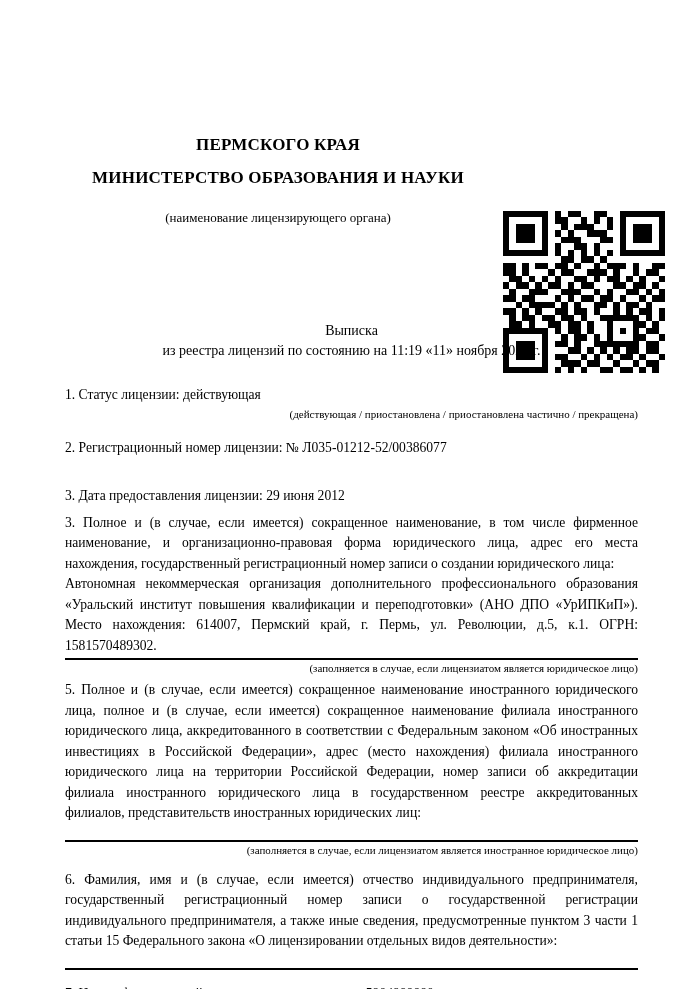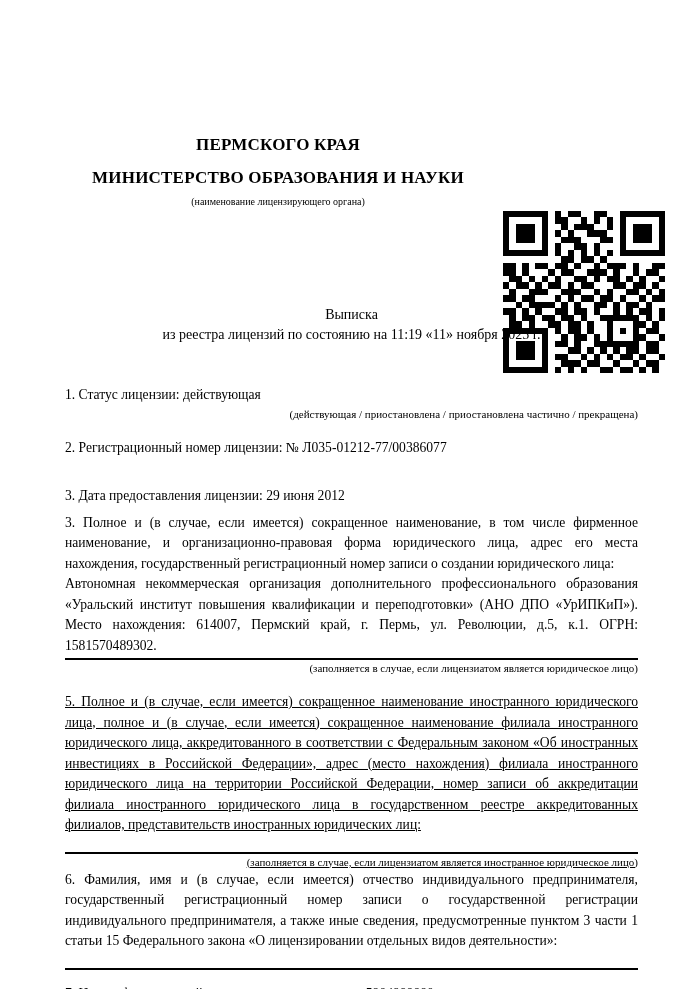--- a/index.html
+++ b/index.html
@@ -21,23 +21,23 @@
     width: 426px;
     text-align: center;
   }
   .ministry-line {
     font-size: 17px;
     font-weight: bold;
     line-height: 33px;
     letter-spacing: 0.2px;
   }
   .header-caption {
-    font-size: 10px;
+    font-size: 13px;
     line-height: 15px;
-    margin-top: 0;
+    margin-top: 16px;
   }
 
   
   .qr {
     position: absolute;
     left: 503px;
     top: 83px;
     width: 162px;
     height: 162px;
   }
@@ -45,26 +45,26 @@
   
   .title-block {
     text-align: center;
     margin-top: 96px;
     font-size: 14px;
     line-height: 20px;
   }
 
   
   .item { font-size: 13.6px; line-height: 20.5px; }
-  .item-1 { margin-top: 40px; }
+  .item-1 { margin-top: 24px; }
   .item-2 { margin-top: 16px; }
   .item-3 { margin-top: 28px; }
   .item-4 { margin-top: 6px; }
-  .item-5 { margin-top: 16px; text-decoration: underline; }
-  .item-6 { }
+  .item-5 { margin-top: 4px; }
+  .item-6 { margin-top: 12px; }
   .item-7 { margin-top: 14px; }
   .para { text-align: justify; }
   .item-caption {
     text-align: right;
     font-size: 11px;
     line-height: 16px;
   }
   .rule {
     border: none;
     border-top: 2px solid #000000;
@@ -435,21 +435,21 @@
       <div>Выписка</div>
       <div>из реестра лицензий по состоянию на 11:19 «11» ноября 2025 г.</div>
     </section>
 
     <section class="item item-1">
       <div>1. Статус лицензии: действующая</div>
       <div class="item-caption">(действующая / приостановлена / приостановлена частично / прекращена)</div>
     </section>
 
     <section class="item item-2">
-      <div>2. Регистрационный номер лицензии: № Л035-01212-77/00386077</div>
+      <div>2. Регистрационный номер лицензии: № Л035-01212-52/00386077</div>
     </section>
 
     <section class="item item-3">
       <div>3. Дата предоставления лицензии: 29 июня 2012</div>
     </section>
 
     <section class="item item-4">
       <div class="para">3. Полное и (в случае, если имеется) сокращенное наименование, в том числе фирменное наименование, и организационно-правовая форма юридического лица, адрес его места нахождения, государственный регистрационный номер записи о создании юридического лица:</div>
       <div class="para">Автономная некоммерческая организация дополнительного профессионального образования «Уральский институт повышения квалификации и переподготовки» (АНО ДПО «УрИПКиП»). Место нахождения: 614007, Пермский край, г. Пермь, ул. Революции, д.5, к.1. ОГРН: 1581570489302.</div>
       <hr class="rule">

